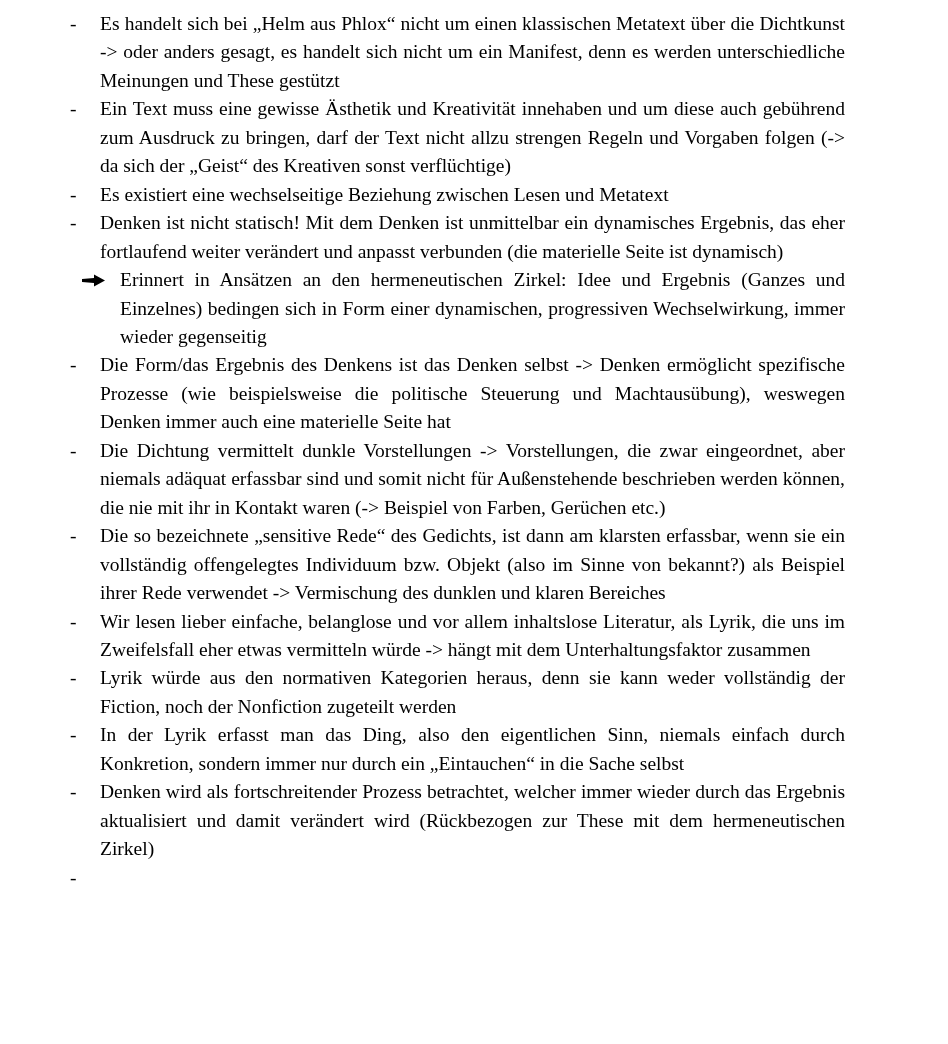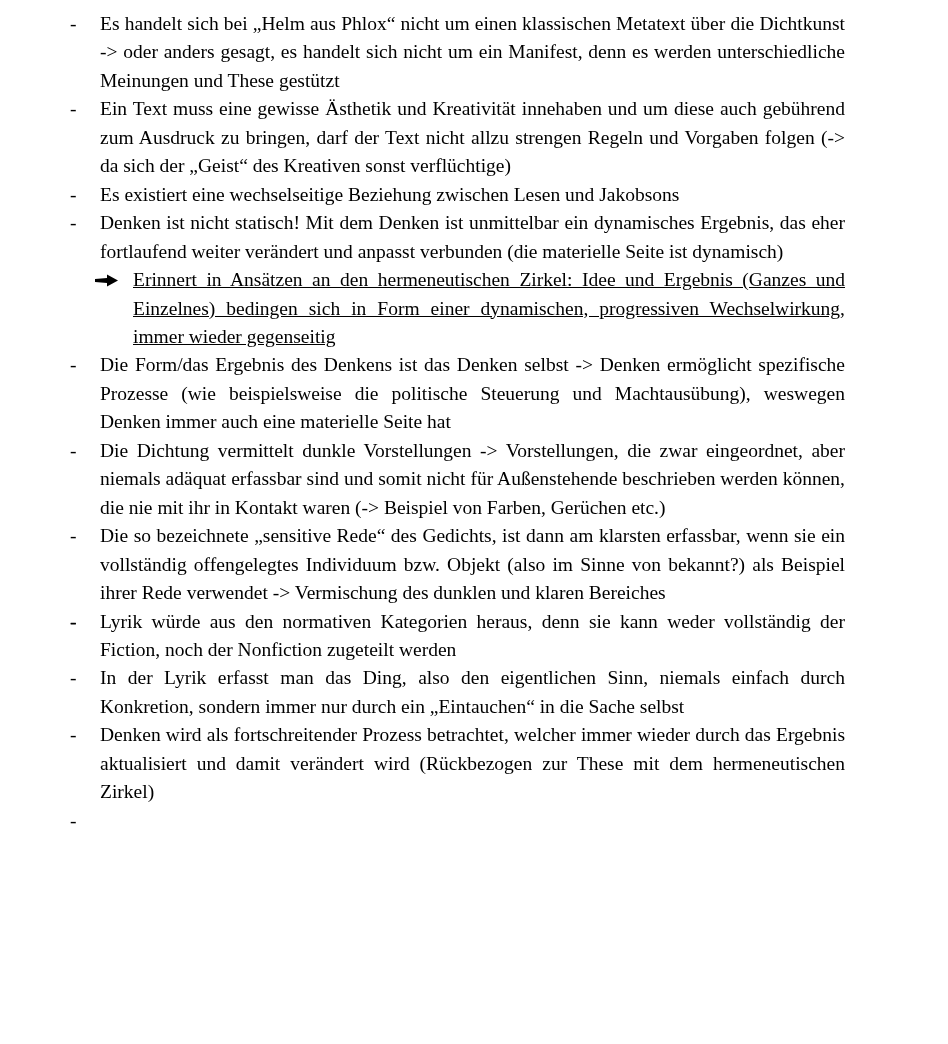--- a/index.html
+++ b/index.html
@@ -26,22 +26,21 @@
   }
   .item .bullet {
     position: absolute;
     top: 0;
     user-select: none;
   }
   .item.dash .bullet {
     left: -30px;
   }
   .item.arrow {
-    margin-left: 33px;
-    text-decoration: underline;
+    margin-left: 20px;
   }
   .item.arrow .bullet {
     left: -38px;
   }
   .item.arrow .bullet svg {
     display: block;
     margin-top: 8px;
   }
 </style>
 </head>
@@ -54,21 +53,21 @@
       <span class="text">Es handelt sich bei „Helm aus Phlox“ nicht um einen klassischen Metatext über die Dichtkunst -&gt; oder anders gesagt, es handelt sich nicht um ein Manifest, denn es werden unterschiedliche Meinungen und These gestützt</span>
     </div>
 
     <div class="item dash">
       <span class="bullet">-</span>
       <span class="text">Ein Text muss eine gewisse Ästhetik und Kreativität innehaben und um diese auch gebührend zum Ausdruck zu bringen, darf der Text nicht allzu strengen Regeln und Vorgaben folgen (-&gt; da sich der „Geist“ des Kreativen sonst verflüchtige)</span>
     </div>
 
     <div class="item dash">
       <span class="bullet">-</span>
-      <span class="text">Es existiert eine wechselseitige Beziehung zwischen Lesen und Jakobsons</span>
+      <span class="text">Es existiert eine wechselseitige Beziehung zwischen Lesen und Metatext</span>
     </div>
 
     <div class="item dash">
       <span class="bullet">-</span>
       <span class="text">Denken ist nicht statisch! Mit dem Denken ist unmittelbar ein dynamisches Ergebnis, das eher fortlaufend weiter verändert und anpasst verbunden (die materielle Seite ist dynamisch)</span>
     </div>
 
     <div class="item arrow">
       <span class="bullet">
         <svg width="24" height="13" viewBox="0 0 24 13" aria-hidden="true">
@@ -88,20 +87,21 @@
       <span class="text">Die Dichtung vermittelt dunkle Vorstellungen -&gt; Vorstellungen, die zwar eingeordnet, aber niemals adäquat erfassbar sind und somit nicht für Außenstehende beschrieben werden können, die nie mit ihr in Kontakt waren (-&gt; Beispiel von Farben, Gerüchen etc.)</span>
     </div>
 
     <div class="item dash">
       <span class="bullet">-</span>
       <span class="text">Die so bezeichnete „sensitive Rede“ des Gedichts, ist dann am klarsten erfassbar, wenn sie ein vollständig offengelegtes Individuum bzw. Objekt (also im Sinne von bekannt?) als Beispiel ihrer Rede verwendet -&gt; Vermischung des dunklen und klaren Bereiches</span>
     </div>
 
     <div class="item dash">
       <span class="bullet">-</span>
+      <span class="text">Wir lesen lieber einfache, belanglose und vor allem inhaltslose Literatur, als Lyrik, die uns im Zweifelsfall eher etwas vermitteln würde -&gt; hängt mit dem Unterhaltungsfaktor zusammen</span>
     </div>
 
     <div class="item dash">
       <span class="bullet">-</span>
       <span class="text">Lyrik würde aus den normativen Kategorien heraus, denn sie kann weder vollständig der Fiction, noch der Nonfiction zugeteilt werden</span>
     </div>
 
     <div class="item dash">
       <span class="bullet">-</span>
       <span class="text">In der Lyrik erfasst man das Ding, also den eigentlichen Sinn, niemals einfach durch Konkretion, sondern immer nur durch ein „Eintauchen“ in die Sache selbst</span>

